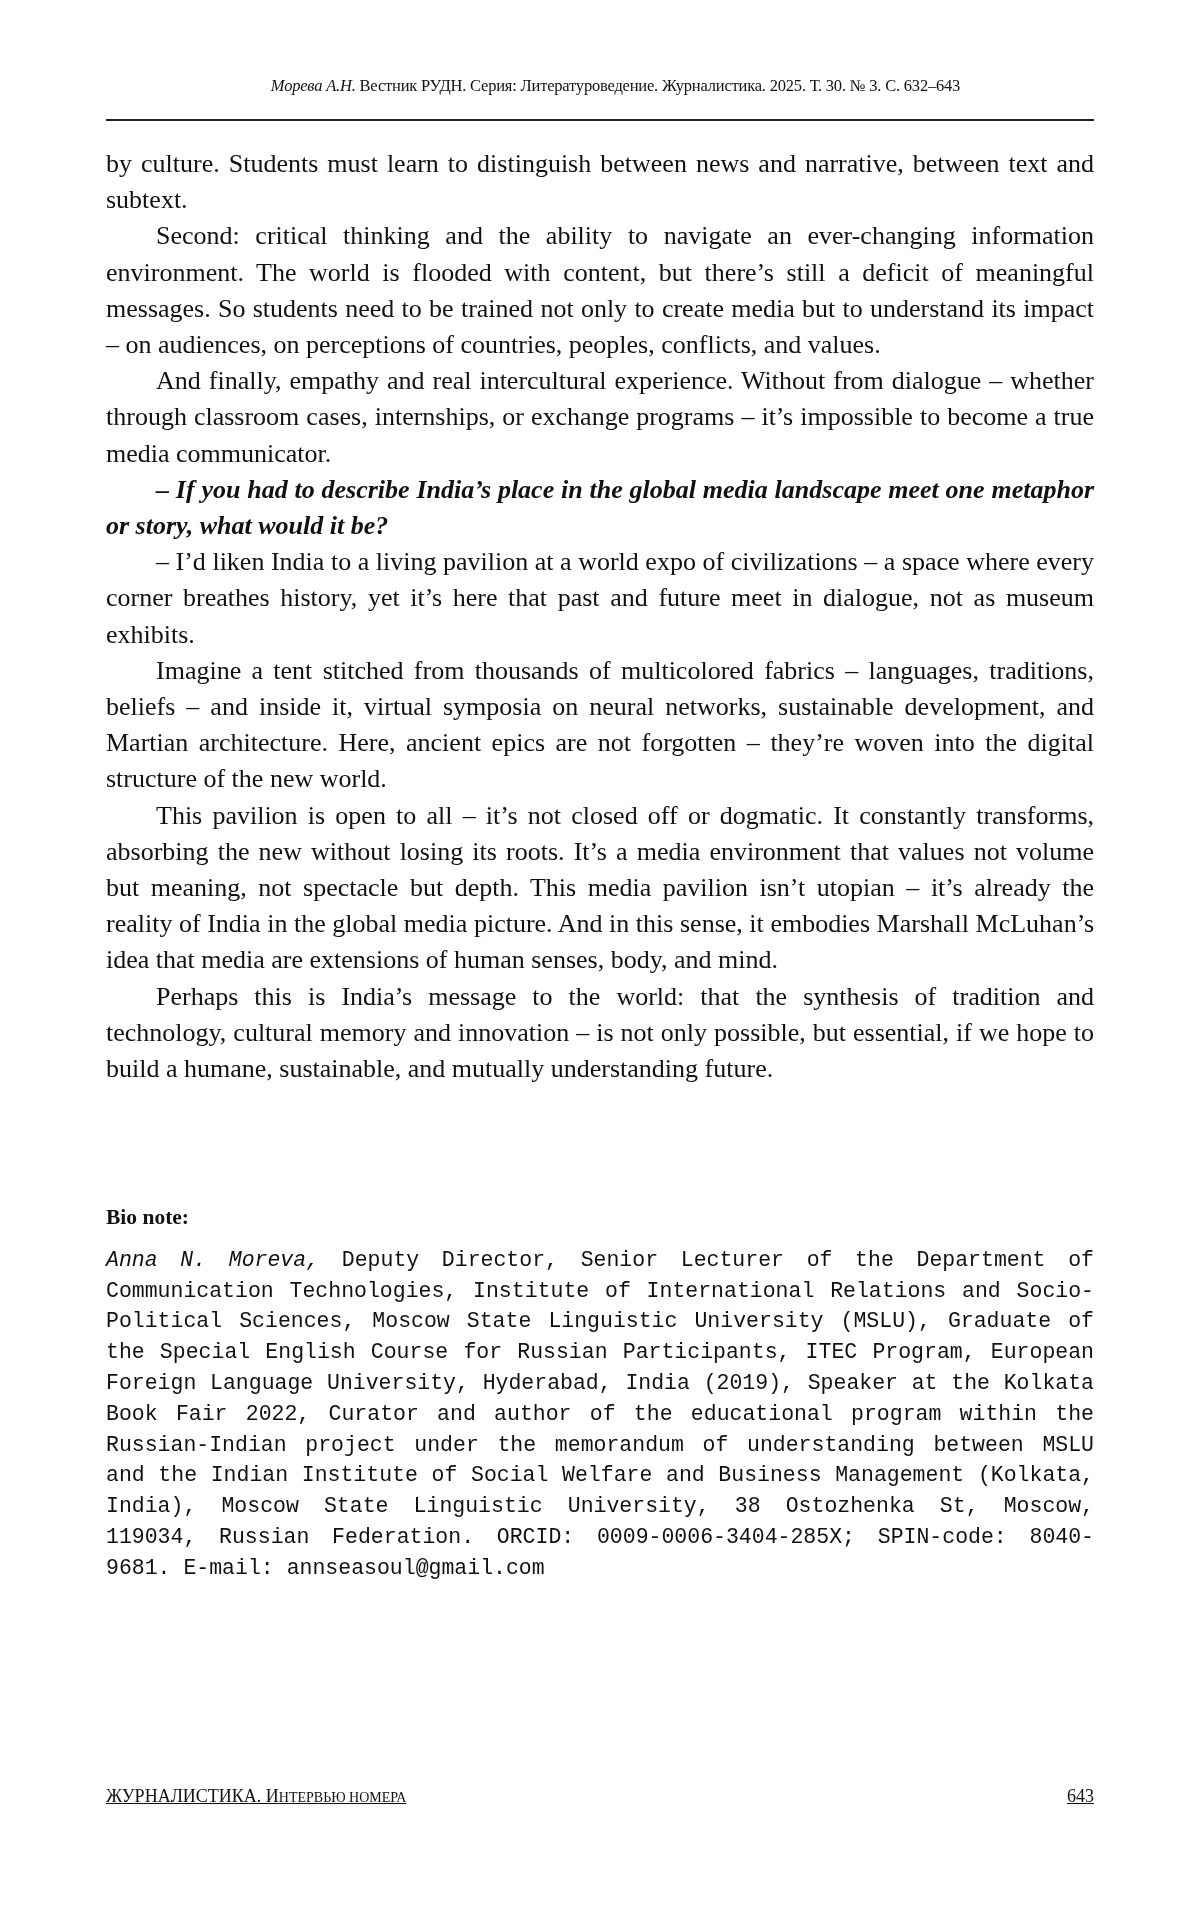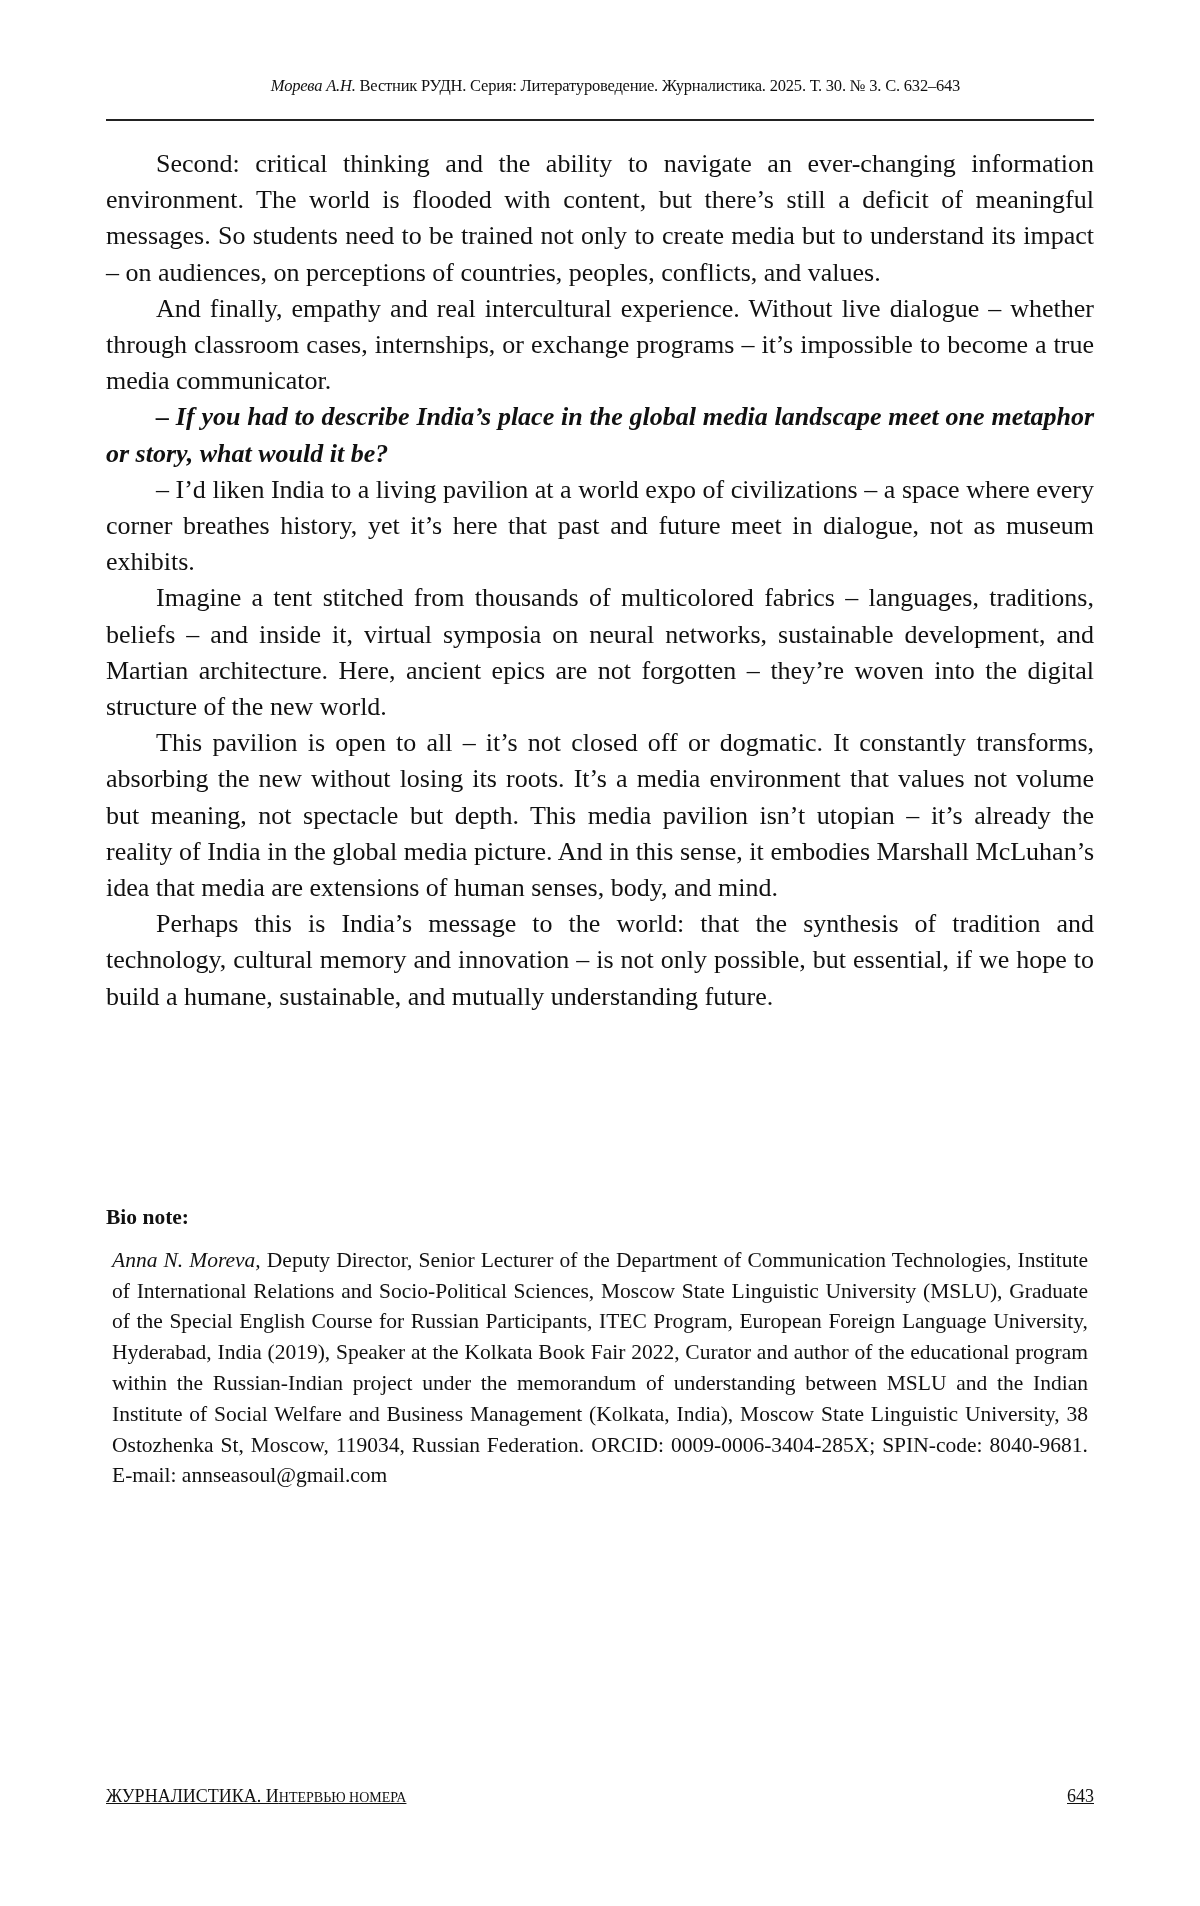--- a/index.html
+++ b/index.html
@@ -11,37 +11,38 @@
     .rule { position: absolute; left: 106px; width: 988px; top: 119px; height: 0;
            border-top: 2.5px solid #222222; }
     .body-text { position: absolute; left: 106px; width: 988px; top: 146px;
            font-size: 26px; line-height: 36.2px; text-align: justify; }
     .body-text p { margin: 0; text-indent: 50px; }
     .body-text p.no-indent { text-indent: 0; }
     .body-text p.question { font-weight: bold; font-style: italic; }
     .bio { position: absolute; left: 106px; width: 988px; top: 1202px; font-size: 21.5px; line-height: 30.8px;
            text-align: justify; }
     .bio-heading { font-weight: bold; margin: 0 0 12px 0; font-size: 21.5px; }
-    .bio-text { margin: 6px; }
+    .bio-text { margin: 0; font-family: Liberation Mono, monospace; }
     .bio-text .bio-name { font-style: italic; }
     .footer { position: absolute; left: 106px; width: 988px; top: 1786px; font-size: 18px;
            display: flex; justify-content: space-between; text-decoration: underline; }
     .footer .section-small { font-size: 14px; }
   </style>
 </head>
 <body>
 
 <div class="running-header">
   <span class="author">Морева А.Н.</span><span> Вестник РУДН. Серия: Литературоведение. Журналистика. 2025. Т. 30. № 3. С. 632–643</span>
 </div>
 <div class="rule"></div>
 
 <div class="body-text">
+  <p class="no-indent">by culture. Students must learn to distinguish between news and narrative, between text and subtext.</p>
   <p>Second: critical thinking and the ability to navigate an ever-changing information environment. The world is flooded with content, but there’s still a deficit of meaningful messages. So students need to be trained not only to create media but to understand its impact – on audiences, on perceptions of countries, peoples, conflicts, and values.</p>
-  <p>And finally, empathy and real intercultural experience. Without live dialogue – whether through classroom cases, internships, or exchange programs – it’s impossible to become a true media communicator.</p>
+  <p>And finally, empathy and real intercultural experience. Without from dialogue – whether through classroom cases, internships, or exchange programs – it’s impossible to become a true media communicator.</p>
   <p class="question">– If you had to describe India’s place in the global media landscape meet one metaphor or story, what would it be?</p>
   <p>– I’d liken India to a living pavilion at a world expo of civilizations – a space where every corner breathes history, yet it’s here that past and future meet in dialogue, not as museum exhibits.</p>
   <p>Imagine a tent stitched from thousands of multicolored fabrics – languages, traditions, beliefs – and inside it, virtual symposia on neural networks, sustainable development, and Martian architecture. Here, ancient epics are not forgotten – they’re woven into the digital structure of the new world.</p>
   <p>This pavilion is open to all – it’s not closed off or dogmatic. It constantly transforms, absorbing the new without losing its roots. It’s a media environment that values not volume but meaning, not spectacle but depth. This media pavilion isn’t utopian – it’s already the reality of India in the global media picture. And in this sense, it embodies Marshall McLuhan’s idea that media are extensions of human senses, body, and mind.</p>
   <p>Perhaps this is India’s message to the world: that the synthesis of tradition and technology, cultural memory and innovation – is not only possible, but essential, if we hope to build a humane, sustainable, and mutually understanding future.</p>
 </div>
 
 <div class="bio">
   <p class="bio-heading">Bio note:</p>
   <p class="bio-text"><span class="bio-name">Anna N. Moreva,</span><span> Deputy Director, Senior Lecturer of the Department of Communication Technologies, Institute of International Relations and Socio-Political Sciences, Moscow State Linguistic University (MSLU), Graduate of the Special English Course for Russian Participants, ITEC Program, European Foreign Language University, Hyderabad, India (2019), Speaker at the Kolkata Book Fair 2022, Curator and author of the educational program within the Russian-Indian project under the memorandum of understanding between MSLU and the Indian Institute of Social Welfare and Business Management (Kolkata, India), Moscow State Linguistic University, 38 Ostozhenka St, Moscow, 119034, Russian Federation. ORCID: 0009-0006-3404-285X; SPIN-code: 8040-9681. E-mail: annseasoul@gmail.com</span></p>

